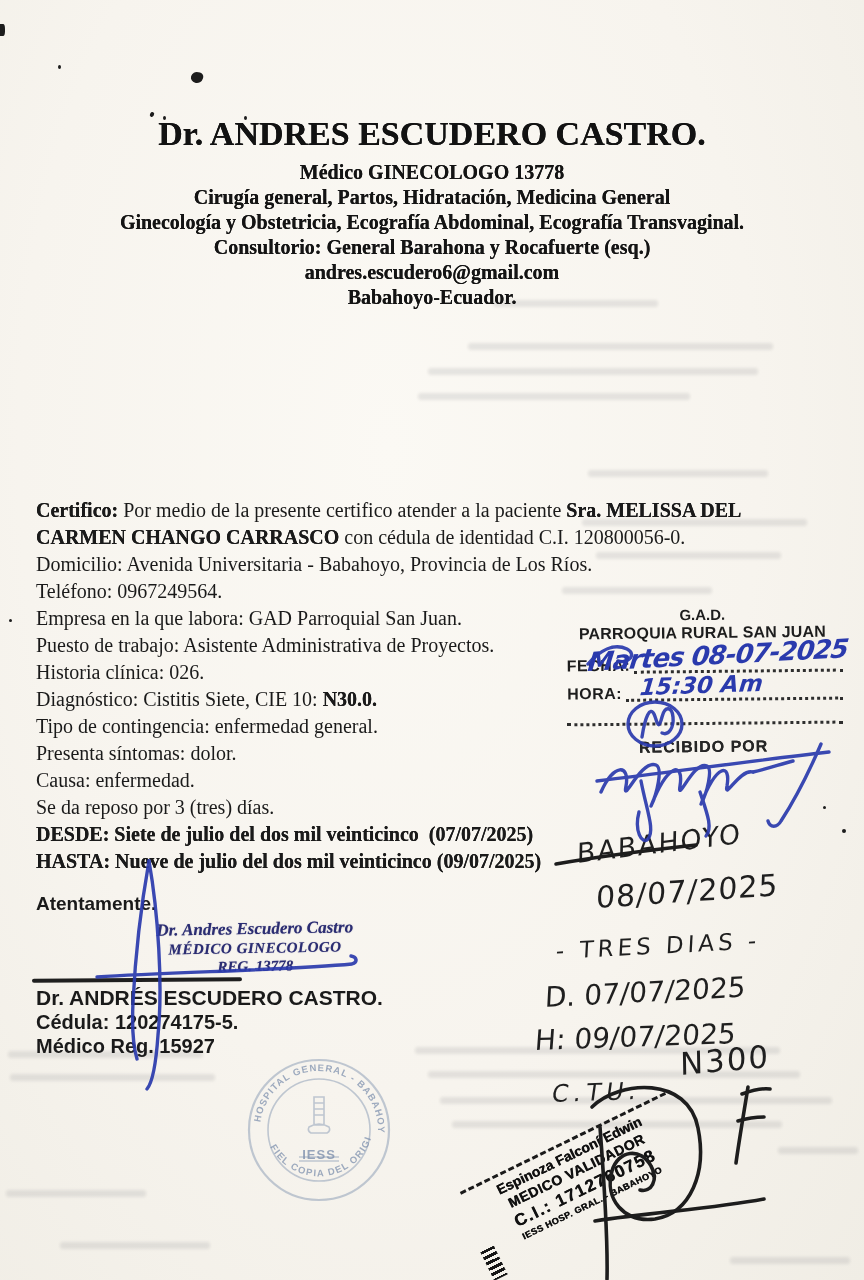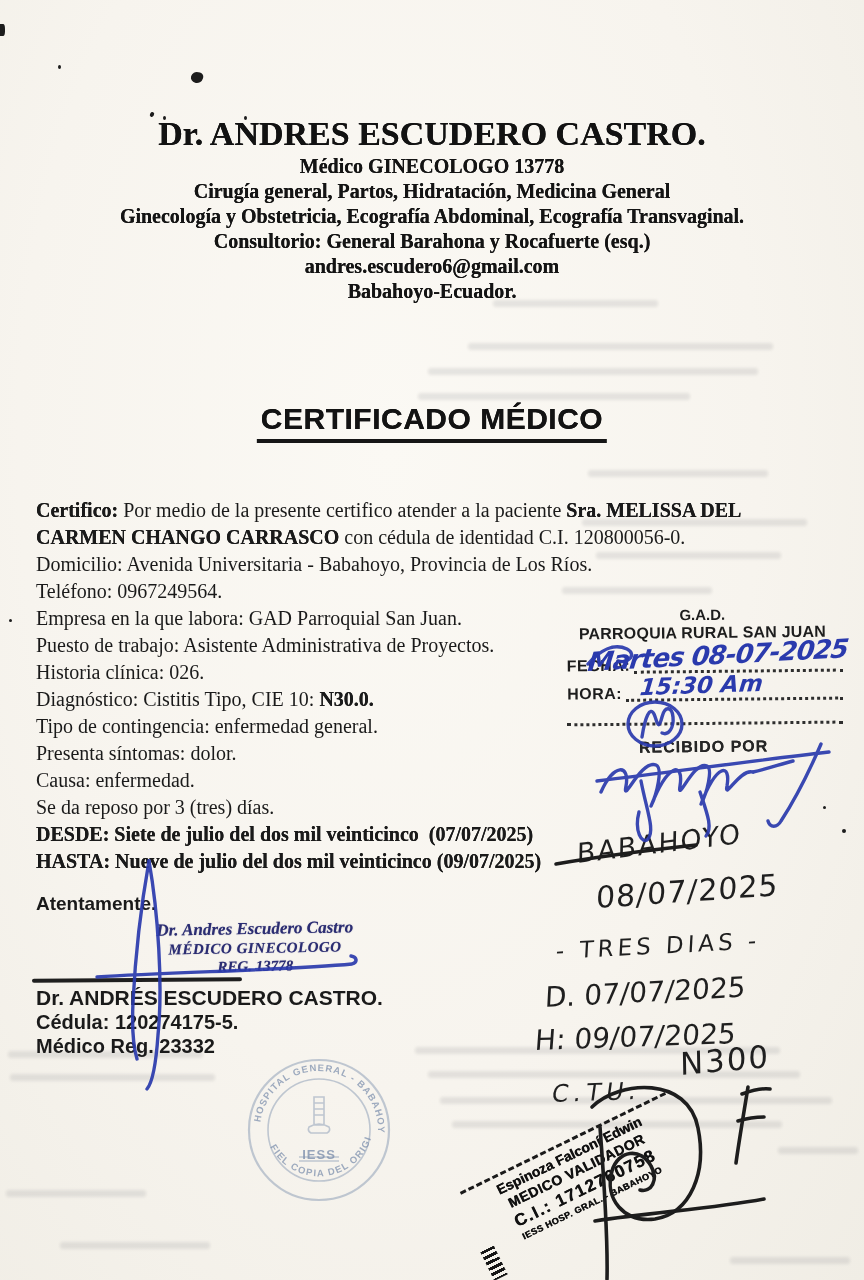--- a/index.html
+++ b/index.html
@@ -6,21 +6,21 @@
   .page{
     position:relative;width:864px;height:1280px;overflow:hidden;
     background:radial-gradient(ellipse at 45% 35%, #fbf9f4 0%, #f7f4ee 55%, #f0ede5 100%);
     font-family:"Liberation Serif", serif;color:#1a1a1a;
   }
   
   .header{position:absolute;top:114px;left:0;width:100%;text-align:center;z-index:3;}
   .h-title{font:700 34px/40px "Liberation Serif", serif;letter-spacing:0;color:#121212;
     text-shadow:0 0 .6px #121212;}
   .h-sub{font:700 20px/25px "Liberation Serif", serif;color:#141414;text-shadow:0 0 .4px #141414;}
-  .h-sub.first{font-family:Liberation Serif, serif;}
+  .h-sub.first{margin-top:6px;font-family:Liberation Serif, serif;}
   
   .dateline{position:absolute;left:36px;top:354px;font:700 20px "Liberation Sans", sans-serif;z-index:3;}
   .doc-title{position:absolute;left:50%;transform:translateX(-50%);top:402px;
     font:700 30px "Liberation Sans", sans-serif;letter-spacing:.5px;color:#131313;
     border-bottom:4px solid #161616;padding:0 4px 3px;z-index:3;white-space:nowrap;
     text-shadow:0 0 .5px #131313;}
   
   .bodytext{position:absolute;left:36px;top:497px;width:792px;
     font:20px/27px "Liberation Serif", serif;z-index:3;}
   .bodytext p{margin:0;white-space:pre-wrap;}
@@ -120,31 +120,30 @@
   <div class="header">
     <div class="h-title">Dr. ANDRES ESCUDERO CASTRO.</div>
     <div class="h-sub first">Médico GINECOLOGO 13778</div>
     <div class="h-sub">Cirugía general, Partos, Hidratación, Medicina General</div>
     <div class="h-sub">Ginecología y Obstetricia, Ecografía Abdominal, Ecografía Transvaginal.</div>
     <div class="h-sub">Consultorio: General Barahona y Rocafuerte (esq.)</div>
     <div class="h-sub">andres.escudero6@gmail.com</div>
     <div class="h-sub">Babahoyo-Ecuador.</div>
   </div>
 
-  <div class="doc-title">CERTIFICADO MÉDICO</div>
 
   <div class="bodytext">
     <p><b>Certifico:</b><span> Por medio de la presente certifico atender a la paciente </span><b>Sra. MELISSA DEL</b></p>
     <p><b>CARMEN CHANGO CARRASCO</b><span> con cédula de identidad C.I. 120800056-0.</span></p>
     <p>Domicilio: Avenida Universitaria - Babahoyo, Provincia de Los Ríos.</p>
     <p>Teléfono: 0967249564.</p>
     <p>Empresa en la que labora: GAD Parroquial San Juan.</p>
     <p>Puesto de trabajo: Asistente Administrativa de Proyectos.</p>
     <p>Historia clínica: 026.</p>
-    <p><span>Diagnóstico: Cistitis Tipo, CIE 10: </span><b>N30.0.</b></p>
+    <p><span>Diagnóstico: Cistitis Siete, CIE 10: </span><b>N30.0.</b></p>
     <p>Tipo de contingencia: enfermedad general.</p>
     <p>Presenta síntomas: dolor.</p>
     <p>Causa: enfermedad.</p>
     <p>Se da reposo por 3 (tres) días.</p>
     <p class="boldline">DESDE: Siete de julio del dos mil veinticinco  (07/07/2025)</p>
     <p class="boldline">HASTA: Nueve de julio del dos mil veinticinco (09/07/2025)</p>
   </div>
 
   <div class="gad">
     <div class="gad-org">G.A.D.</div>
@@ -167,21 +166,21 @@
   <div class="salutation">Atentamente.</div>
   <div class="navy-stamp">
     <div class="l1">Dr. Andres Escudero Castro</div>
     <div class="l2">MÉDICO GINECOLOGO</div>
     <div class="l3">REG. 13778</div>
   </div>
   <div class="sig-underline"></div>
   <div class="names">
     <div class="n1">Dr. ANDRÉS ESCUDERO CASTRO.</div>
     <div class="n2">Cédula: 120274175-5.</div>
-    <div class="n3">Médico Reg. 23332</div>
+    <div class="n3">Médico Reg. 15927</div>
   </div>
 
   <span class="note" style="left:577px;top:838px;font-size:27px;letter-spacing:2px;transform:rotate(-7deg) skewX(-8deg);">BABAHOYO</span>
   <span class="note" style="left:596px;top:880px;font-size:30px;letter-spacing:1px;transform:rotate(-4deg) skewX(-6deg);">08/07/2025</span>
   <span class="note" style="left:556px;top:938px;font-size:23px;letter-spacing:4px;transform:rotate(-3deg) skewX(-6deg);">- TRES DIAS -</span>
   <span class="note" style="left:545px;top:981px;font-size:28px;transform:rotate(-3deg) skewX(-6deg);">D. 07/07/2025</span>
   <span class="note" style="left:535px;top:1024px;font-size:28px;transform:rotate(-2deg) skewX(-6deg);">H: 09/07/2025</span>
   <span class="note" style="left:680px;top:1046px;font-size:31px;letter-spacing:2px;transform:rotate(-5deg) skewX(-4deg);">N300</span>
   <span class="note" style="left:552px;top:1080px;font-size:24px;letter-spacing:5px;transform:rotate(-2deg) skewX(-10deg);">C.TU.</span>
 

